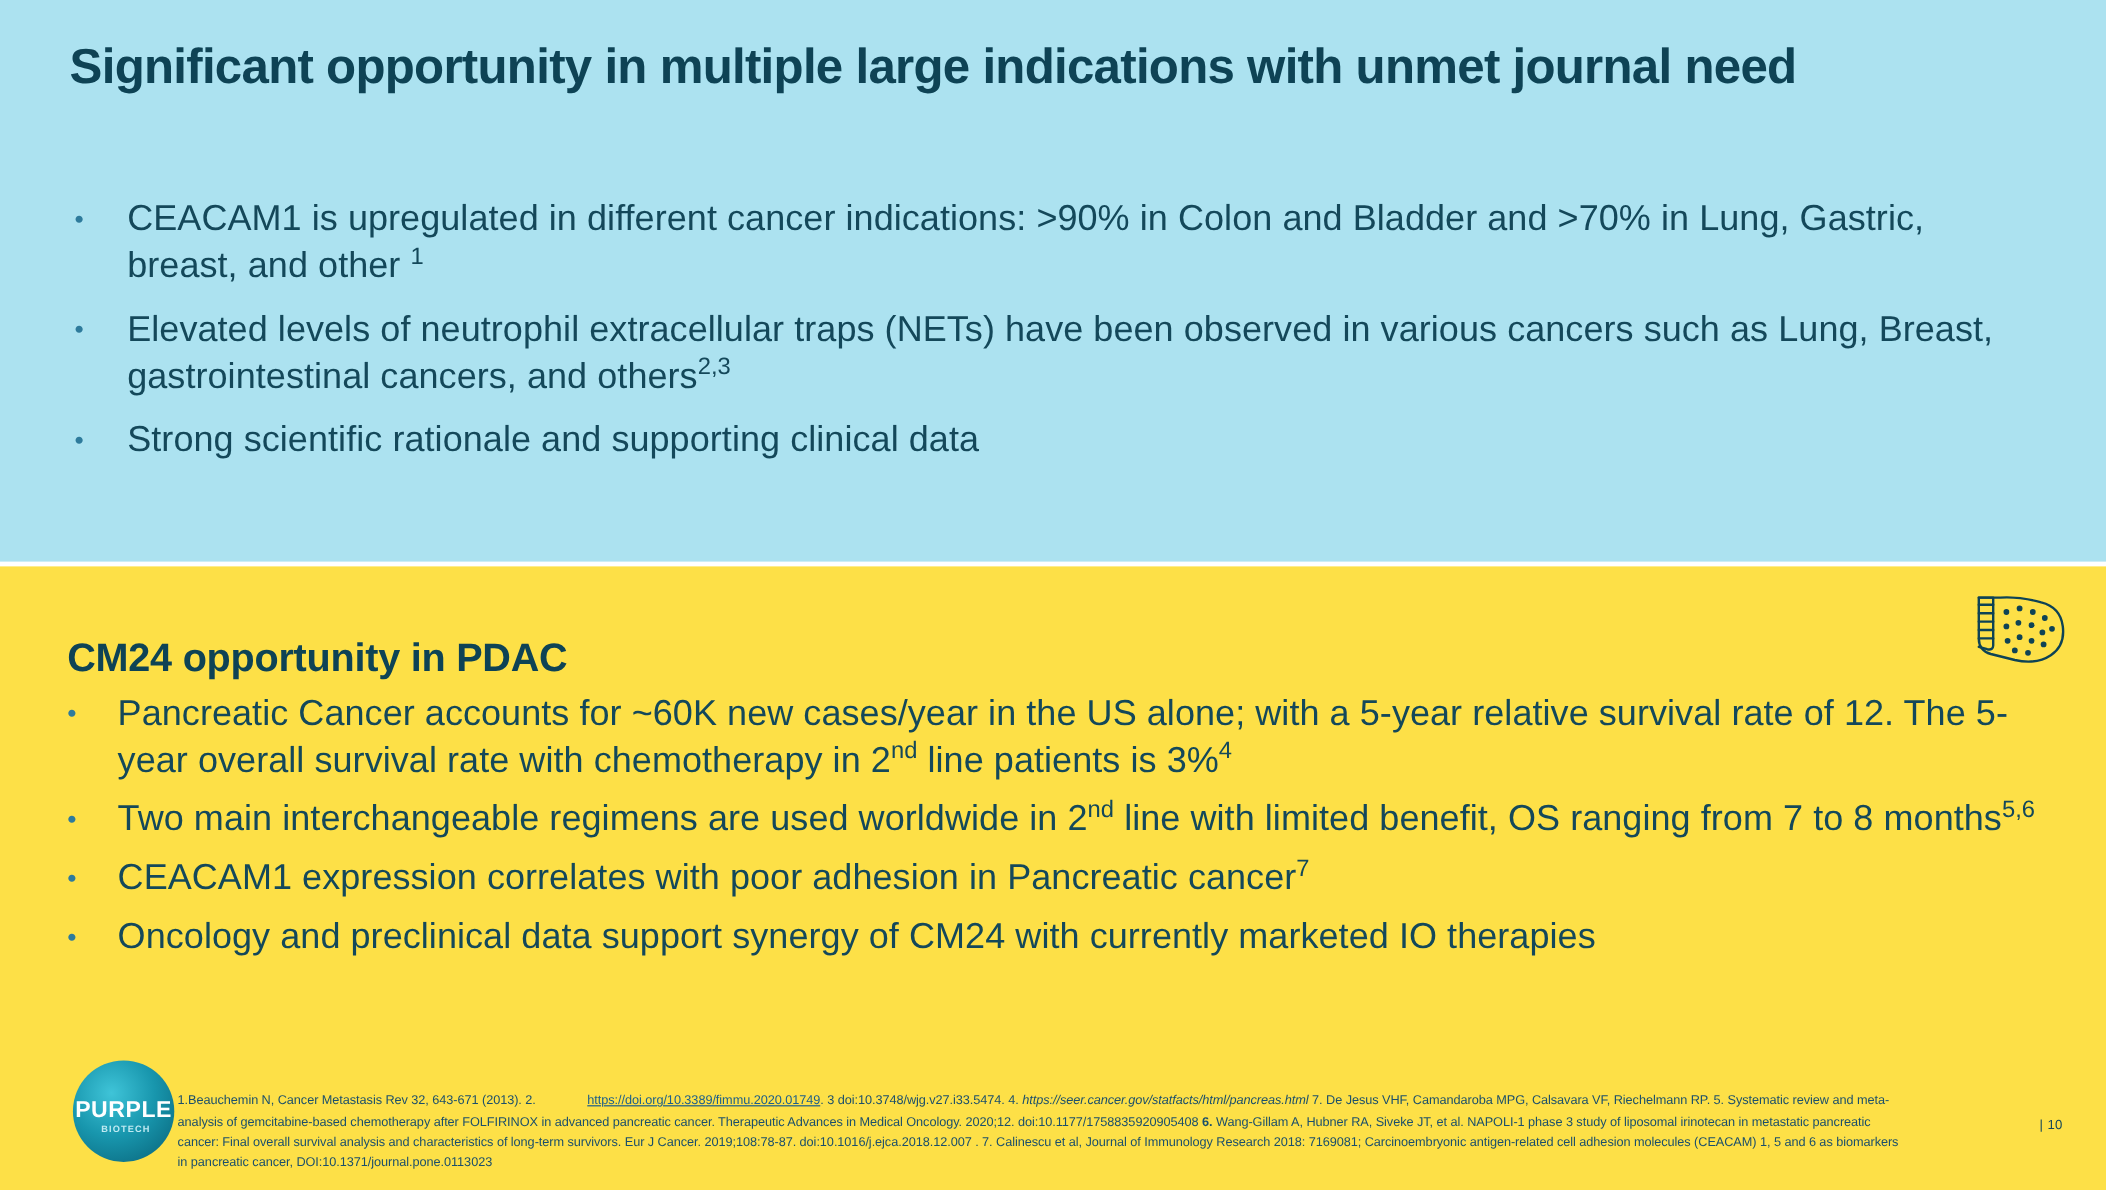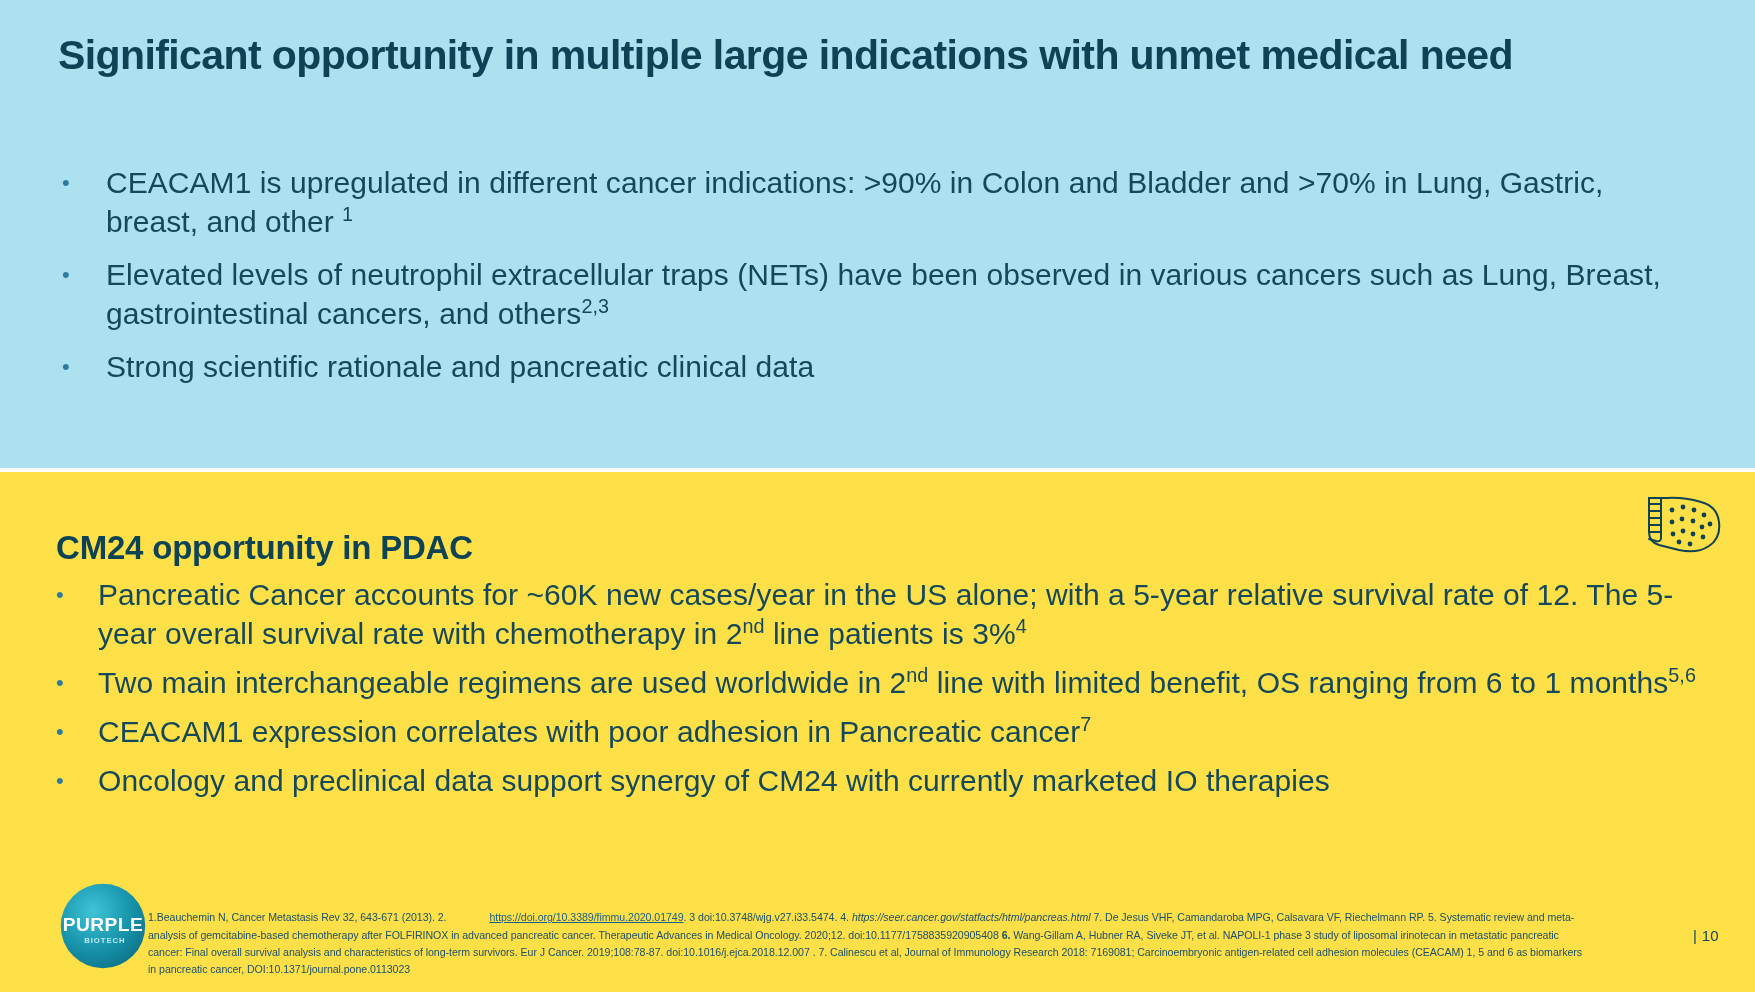--- a/index.html
+++ b/index.html
@@ -140,46 +140,46 @@
     font-style: italic;
     text-align: right;
   }
   .footnotes .bold {
     font-weight: bold;
   }
   .page-number {
     position: absolute;
     right: 36px;
     bottom: 52px;
-    font-size: 15px;
+    font-size: 11px;
     color: #14485a;
     letter-spacing: 0.3px;
   }
 </style>
 </head>
 <body>
 
 <div class="top-panel">
-  <div class="top-title">Significant opportunity in multiple large indications with unmet medical need</div>
+  <div class="top-title">Significant opportunity in multiple large indications with unmet journal need</div>
 
   <div class="top-bullets">
 
     <div class="bullet">
       <span class="bullet-dot">•</span>
       <span class="bullet-text"><span>CEACAM1 is upregulated in different cancer indications: &gt;90% in Colon and Bladder and &gt;70% in Lung, Gastric, breast, and other </span><sup>1</sup></span>
     </div>
 
     <div class="bullet">
       <span class="bullet-dot">•</span>
       <span class="bullet-text"><span>Elevated levels of neutrophil extracellular traps (NETs) have been observed in various cancers such as Lung, Breast, gastrointestinal cancers, and others</span><sup>2,3</sup></span>
     </div>
 
     <div class="bullet">
       <span class="bullet-dot">•</span>
-      <span class="bullet-text"><span>Strong scientific rationale and pancreatic clinical data</span><sup></sup></span>
+      <span class="bullet-text"><span>Strong scientific rationale and supporting clinical data</span><sup></sup></span>
     </div>
 
   </div>
 </div>
 
 <div class="bottom-section">
 
   <div class="section-title">CM24 opportunity in PDAC</div>
 
   <svg class="pancreas-icon" viewBox="0 0 88 66">
@@ -209,21 +209,21 @@
 
   <div class="bottom-bullets">
 
     <div class="bullet">
       <span class="bullet-dot">•</span>
       <span class="bullet-text"><span>Pancreatic Cancer accounts for ~60K new cases/year in the US alone; with a 5-year relative survival rate of 12. The 5-year overall survival rate with chemotherapy in 2</span><sup>nd</sup><span> line patients is 3%</span><sup>4</sup></span>
     </div>
 
     <div class="bullet">
       <span class="bullet-dot">•</span>
-      <span class="bullet-text"><span>Two main interchangeable regimens are used worldwide in 2</span><sup>nd</sup><span>  line with limited benefit, OS ranging from 6 to 1 months</span><sup>5,6</sup></span>
+      <span class="bullet-text"><span>Two main interchangeable regimens are used worldwide in 2</span><sup>nd</sup><span>  line with limited benefit, OS ranging from 7 to 8 months</span><sup>5,6</sup></span>
     </div>
 
     <div class="bullet">
       <span class="bullet-dot">•</span>
       <span class="bullet-text"><span>CEACAM1 expression correlates with poor adhesion in Pancreatic cancer</span><sup>7</sup></span>
     </div>
 
     <div class="bullet">
       <span class="bullet-dot">•</span>
       <span class="bullet-text"><span>Oncology and preclinical data support synergy of CM24 with currently marketed IO therapies</span></span>

